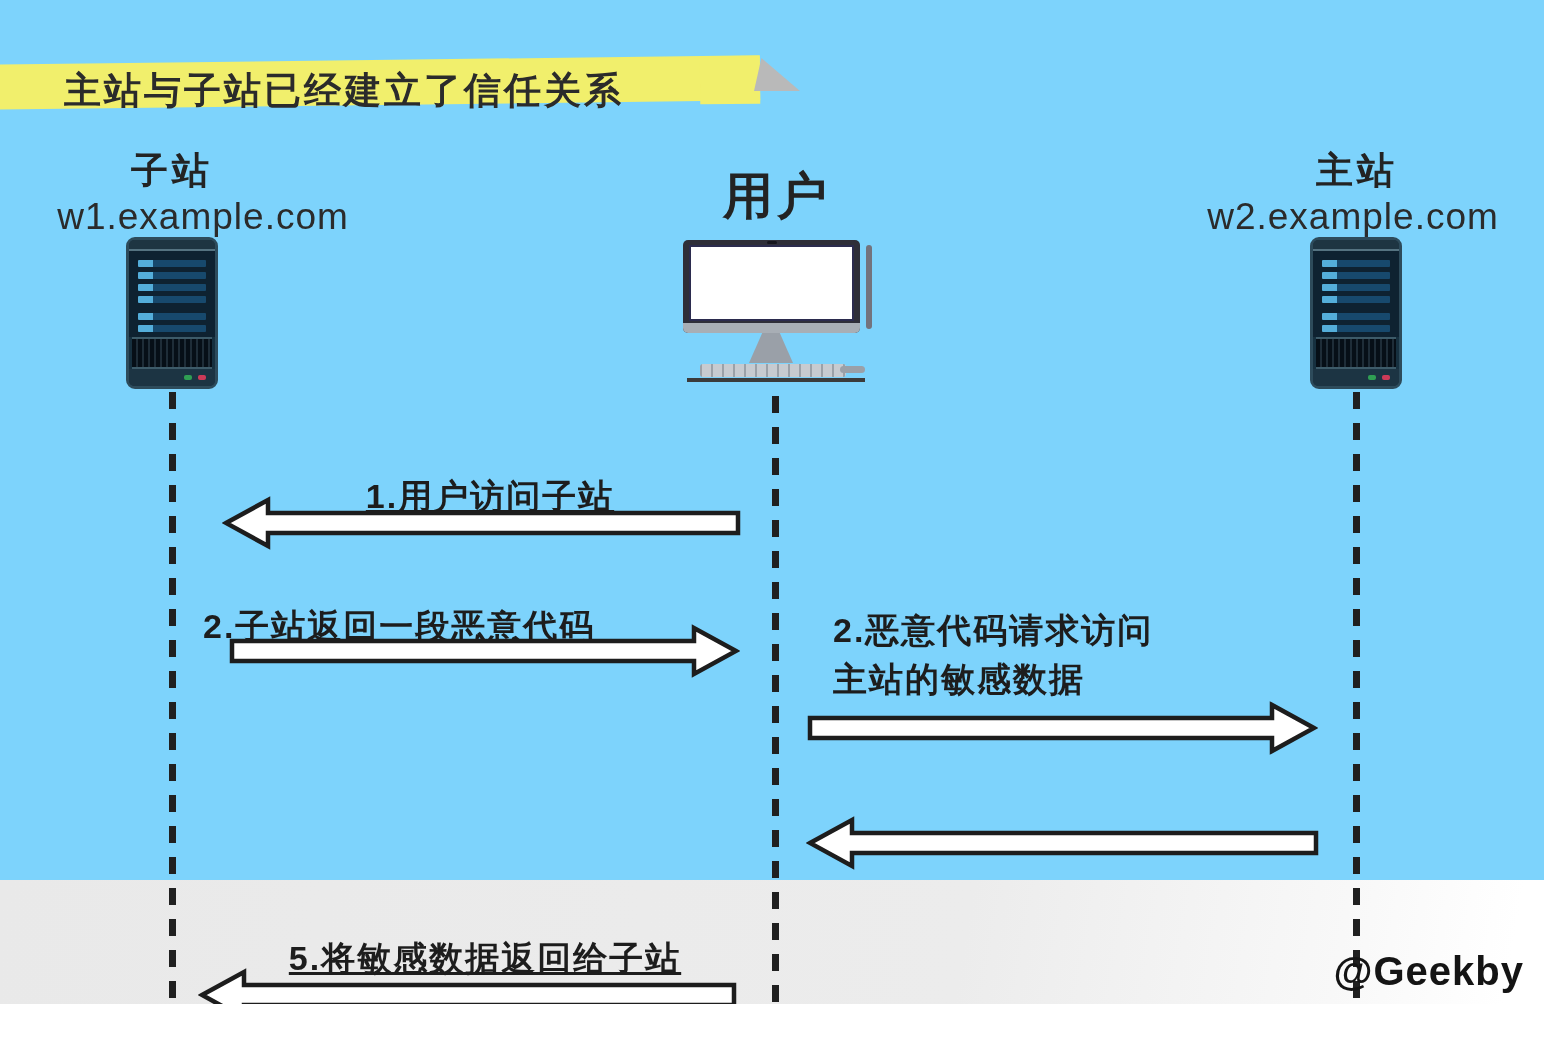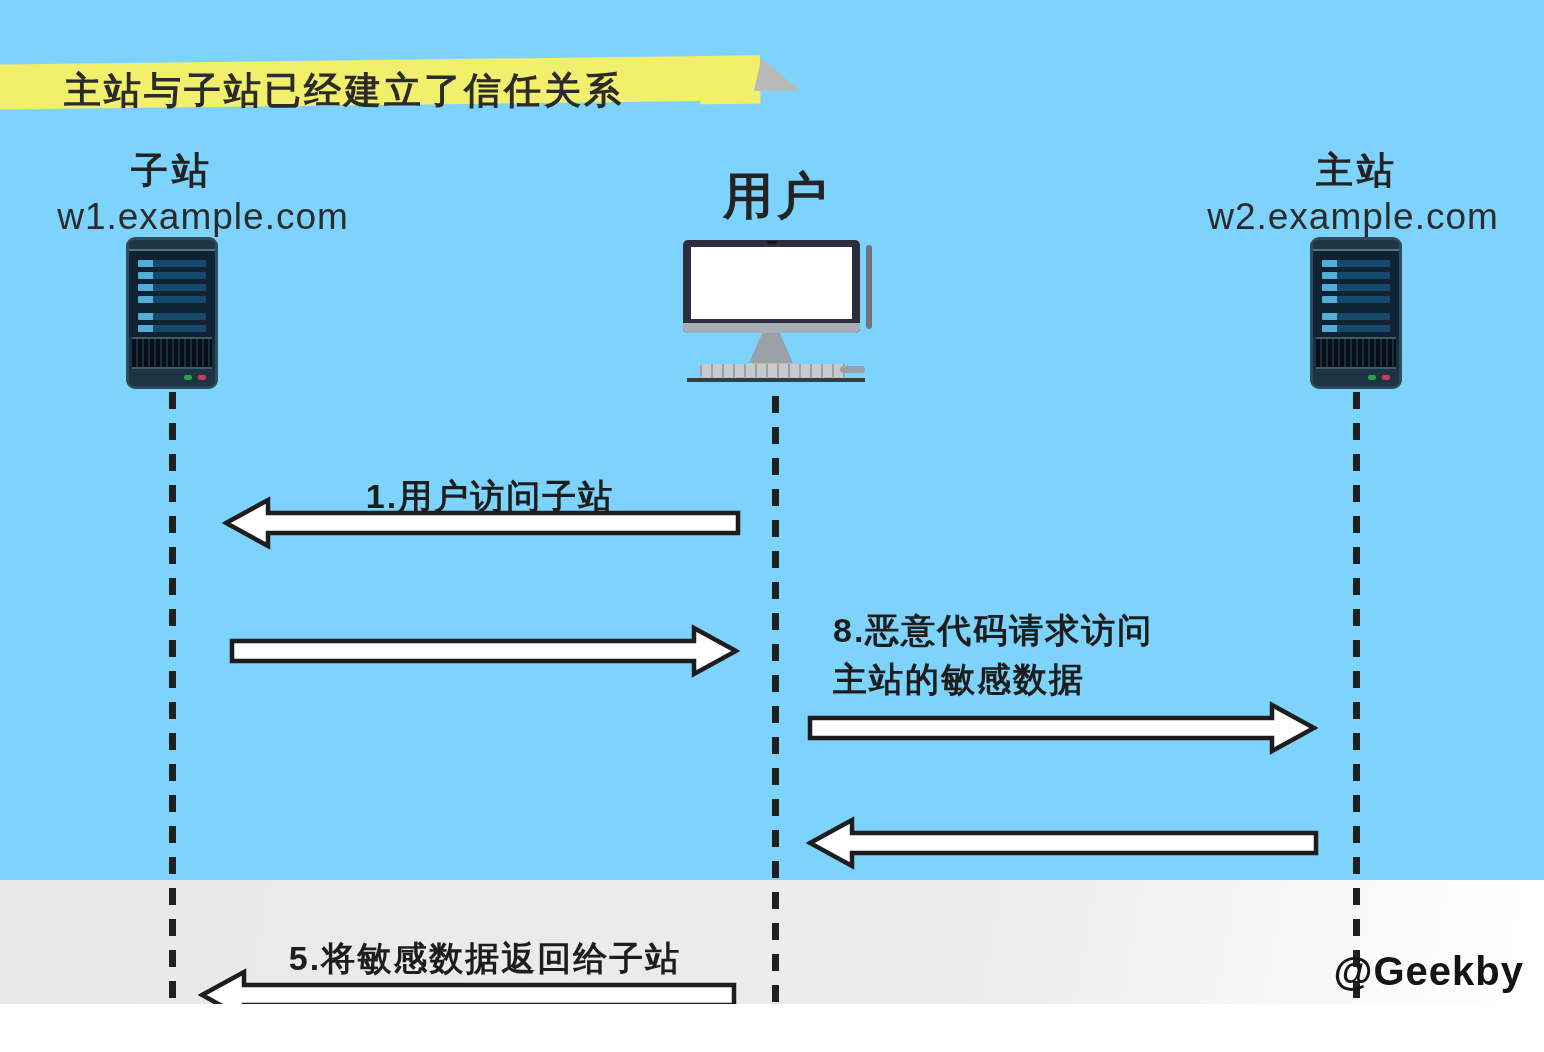--- a/index.html
+++ b/index.html
@@ -47,21 +47,21 @@
 
   
   .lifeline{position:absolute;width:7px;background-image:repeating-linear-gradient(to bottom,#202020 0 17px,transparent 17px 31px);}
 
   
   .arrow{position:absolute;height:60px;}
   .arrow svg{display:block;}
 
   
   .msg-label{position:absolute;font-size:34px;font-weight:600;color:#1d1d1d;letter-spacing:2px;white-space:pre-line;line-height:1.45;}
-  .center{transform:translateX(-50%);text-align:center;}
+  .center{transform:translateX(-50%);text-align:center;text-decoration:underline;}
 
   
   .bottom-strip{position:absolute;left:0;top:1036px;width:1396px;height:16px;background:#acacac;border-radius:0 8px 8px 0;}
   .bottom-band{position:absolute;left:0;top:880px;width:1544px;height:162px;
     background:linear-gradient(100deg,#e9e9e9 0%,#ececec 62%,#f8f8f8 86%,#ffffff 97%);
     border-bottom-left-radius:26px;}
   .watermark{position:absolute;right:20px;bottom:10px;font-size:40px;font-weight:600;color:#141414;letter-spacing:1px;}
 </style>
 </head>
 <body>
@@ -132,27 +132,28 @@
   <div class="lifeline" style="left:772px;top:396px;height:628px;"></div>
   <div class="lifeline" style="left:1353px;top:392px;height:620px;"></div>
 
   <div class="msg-label center" style="left:490px;top:472px;">1.用户访问子站</div>
   <div class="arrow" style="left:222px;top:493px;width:520px;">
     <svg width="520" height="60" viewBox="0 0 520 60">
       <polygon points="4,30 46,7 46,20 516,20 516,40 46,40 46,53" fill="#ffffff" stroke="#1d1d1d" stroke-width="4.5"></polygon>
     </svg>
   </div>
 
+  <div class="msg-label" style="left:203px;top:602px;">2.子站返回一段恶意代码</div>
   <div class="arrow" style="left:228px;top:621px;width:512px;">
     <svg width="512" height="60" viewBox="0 0 512 60">
       <polygon points="508,30 466,7 466,20 4,20 4,40 466,40 466,53" fill="#ffffff" stroke="#1d1d1d" stroke-width="4.5"></polygon>
     </svg>
   </div>
 
-  <div class="msg-label" style="left:833px;top:606px;">8.恶意代码请求访问
+  <div class="msg-label" style="left:833px;top:606px;">2.恶意代码请求访问
 主站的敏感数据</div>
   <div class="arrow" style="left:806px;top:698px;width:512px;">
     <svg width="512" height="60" viewBox="0 0 512 60">
       <polygon points="508,30 466,7 466,20 4,20 4,40 466,40 466,53" fill="#ffffff" stroke="#1d1d1d" stroke-width="4.5"></polygon>
     </svg>
   </div>
 
   <div class="arrow" style="left:806px;top:813px;width:514px;">
     <svg width="514" height="60" viewBox="0 0 514 60">
       <polygon points="4,30 46,7 46,20 510,20 510,40 46,40 46,53" fill="#ffffff" stroke="#1d1d1d" stroke-width="4.5"></polygon>

